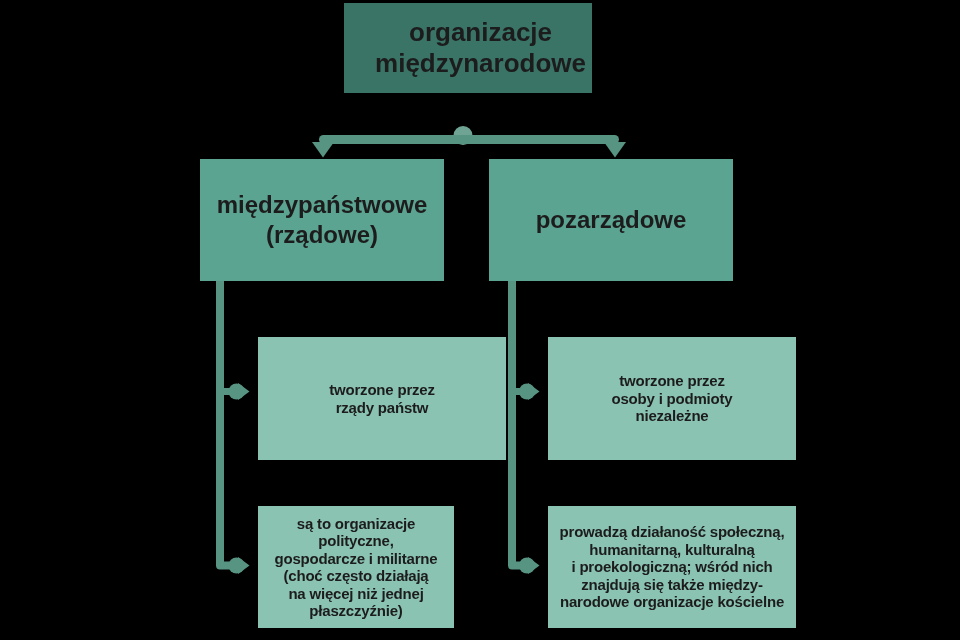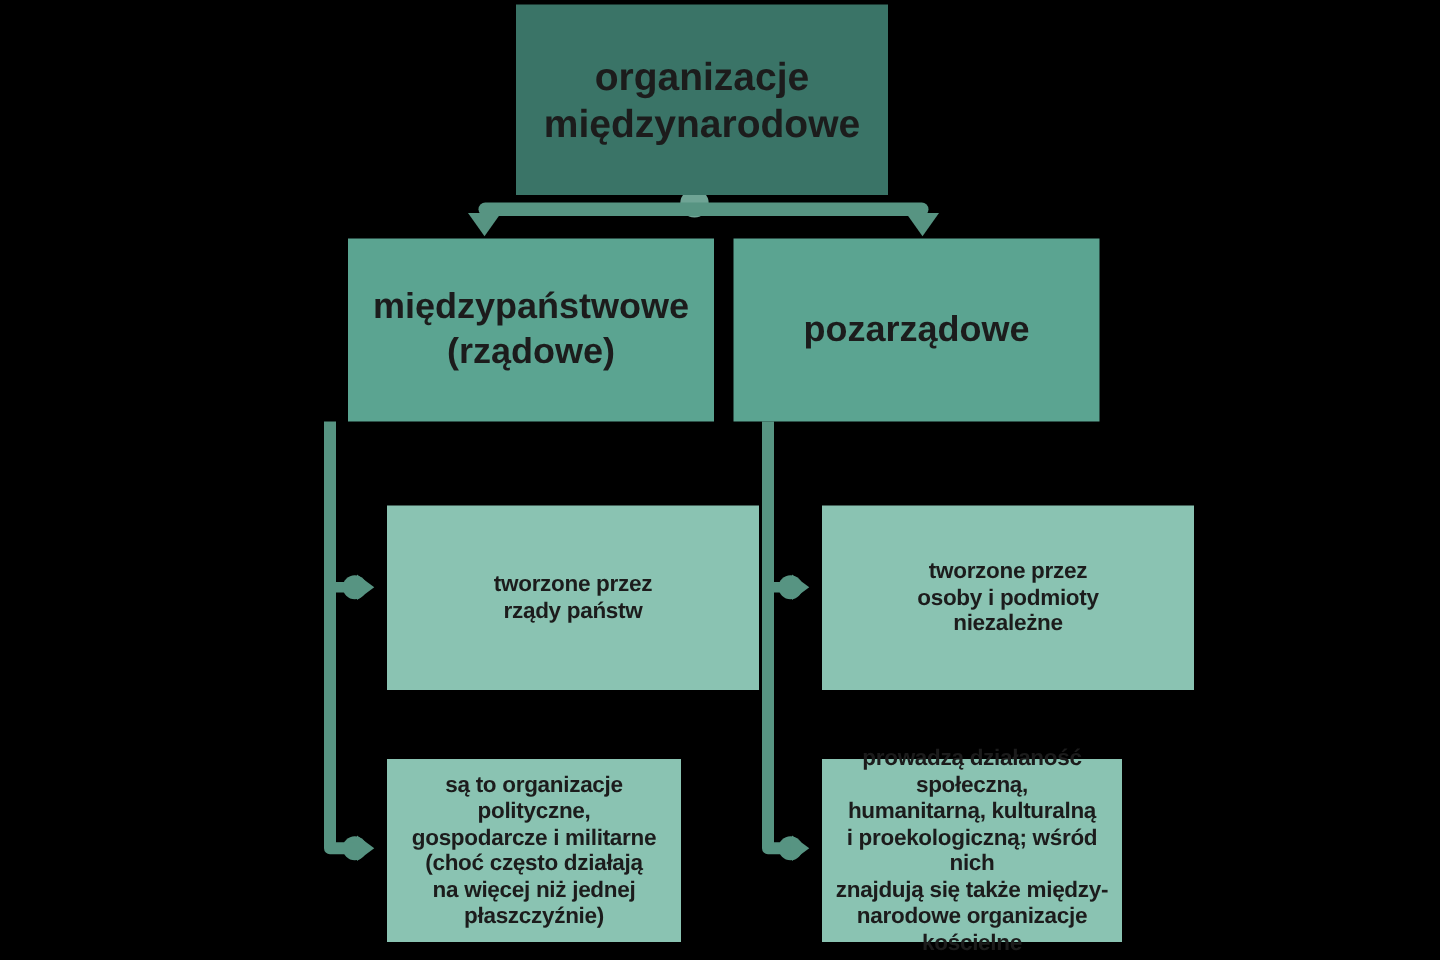--- a/index.html
+++ b/index.html
@@ -64,26 +64,26 @@
       <circle cx="527" cy="391.5" r="8"></circle>
       <polygon points="528,383 528,400 539.5,391.5"></polygon>
       <circle cx="527" cy="565.5" r="8"></circle>
       <polygon points="528,557 528,574 539.5,565.5"></polygon>
     </g>
 
     <path d="M220 281 V565.5 H236" fill="none" stroke-width="8" stroke-linejoin="round" stroke="#579482"></path>
     <path d="M512 281 V565.5 H527" fill="none" stroke-width="8" stroke-linejoin="round" stroke="#579482"></path>
   </svg>
 
-  <div class="box" style="left: 344px; top: 3px; width: 248px; height: 127px; background-color: rgb(58, 116, 103);">
+  <div class="box" style="left: 344px; top: 3px; width: 248px; height: 90px; background-color: rgb(58, 116, 103); justify-content: flex-end;">
     <div class="txt t-lg" style="color: rgb(28, 28, 28);">organizacje
 międzynarodowe</div>
   </div>
 
-  <div class="box" style="left: 200px; top: 159px; width: 244px; height: 122px; background-color: rgb(91, 164, 145); margin-left: 32px;">
+  <div class="box" style="left: 200px; top: 159px; width: 244px; height: 122px; background-color: rgb(91, 164, 145);">
     <div class="txt t-md" style="color: rgb(28, 28, 28);">międzypaństwowe
 (rządowe)</div>
   </div>
 
   <div class="box" style="left: 489px; top: 159px; width: 244px; height: 122px; background-color: rgb(91, 164, 145);">
     <div class="txt t-md" style="color: rgb(28, 28, 28);">pozarządowe</div>
   </div>
 
   <div class="box" style="left: 258px; top: 337px; width: 248px; height: 123px; background-color: rgb(138, 195, 178);">
     <div class="txt t-sm" style="color: rgb(28, 28, 28);">tworzone przez
@@ -97,21 +97,21 @@
   </div>
 
   <div class="box" style="left: 258px; top: 506px; width: 196px; height: 122px; background-color: rgb(138, 195, 178);">
     <div class="txt t-sm" style="color: rgb(28, 28, 28);">są to organizacje polityczne,
 gospodarcze i militarne
 (choć często działają
 na więcej niż jednej
 płaszczyźnie)</div>
   </div>
 
-  <div class="box" style="left: 548px; top: 506px; width: 200px; height: 122px; background-color: rgb(138, 195, 178);">
+  <div class="box" style="left: 548px; top: 506px; width: 248px; height: 122px; background-color: rgb(138, 195, 178);">
     <div class="txt t-sm" style="color: rgb(28, 28, 28);">prowadzą działaność społeczną,
 humanitarną, kulturalną
 i proekologiczną; wśród nich
 znajdują się także między-
 narodowe organizacje kościelne</div>
   </div>
 
 </div>
 
 </body></html>

